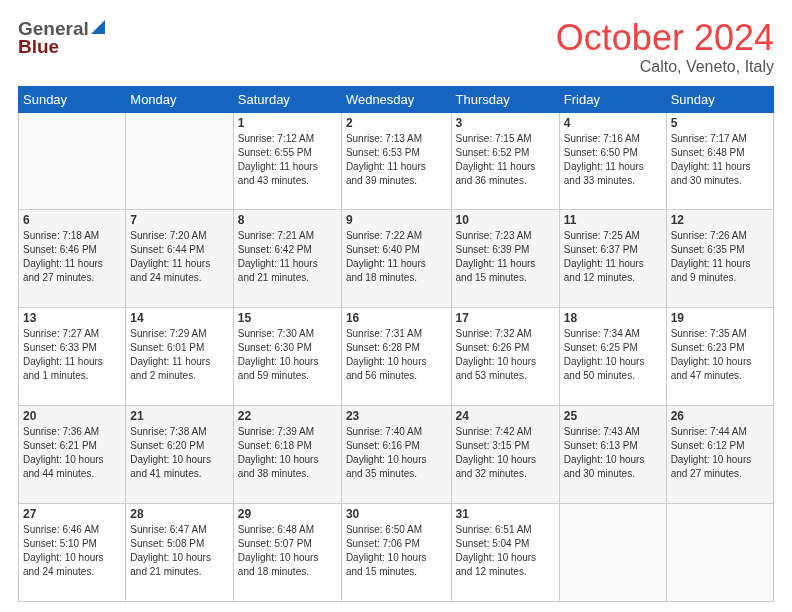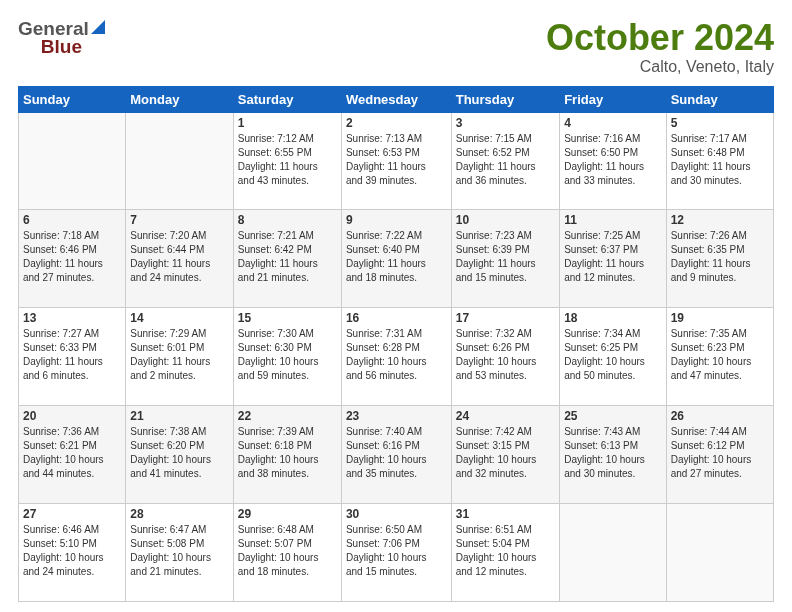--- a/index.html
+++ b/index.html
@@ -19,50 +19,50 @@
     }
     .header {
       display: flex;
       align-items: flex-start;
       justify-content: space-between;
       margin-bottom: 10px;
     }
     .logo {
       display: flex;
       flex-direction: column;
-      align-items: center;
+      align-items: flex-start;
     }
     .title-area {
       text-align: right;
     }
     .month-title {
       font-size: 36px;
-      font-weight: bold;
-      color: #4d7c0f;
+      font-weight: normal;
+      color: #ef4444;
       line-height: 1.1;
     }
     .location {
       font-size: 16px;
       color: #555;
     }
     .calendar {
       flex: 1;
       display: flex;
       flex-direction: column;
     }
     table {
       width: 100%;
       border-collapse: collapse;
       flex: 1;
     }
     thead tr th {
       background: #1565c0;
       color: #fff;
       font-size: 13px;
-      font-weight: bold;
+      font-weight: normal;
       padding: 5px 4px;
       text-align: left;
       border: 1px solid #1565c0;
     }
     tbody tr td {
       border: 1px solid #ccc;
       vertical-align: top;
       padding: 3px 4px;
       font-size: 10.5px;
       color: #333;
@@ -240,21 +240,21 @@
               </div>
             </td>
           </tr>
           <tr>
             <td>
               <span class="day-num">13</span>
               <div class="day-info">
                 <div>Sunrise: 7:27 AM</div>
                 <div>Sunset: 6:33 PM</div>
                 <div>Daylight: 11 hours</div>
-                <div>and 6 minutes.</div>
+                <div>and 1 minutes.</div>
               </div>
             </td>
             <td>
               <span class="day-num">14</span>
               <div class="day-info">
                 <div>Sunrise: 7:29 AM</div>
                 <div>Sunset: 6:01 PM</div>
                 <div>Daylight: 11 hours</div>
                 <div>and 2 minutes.</div>
               </div>

